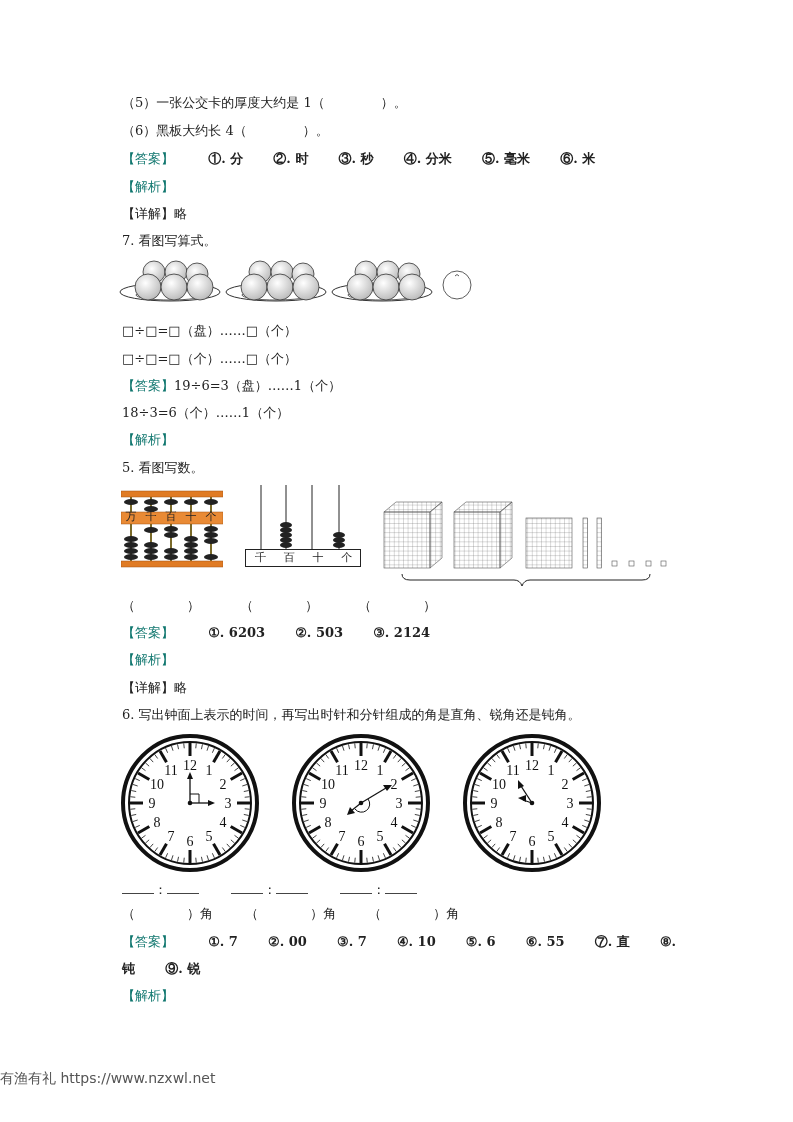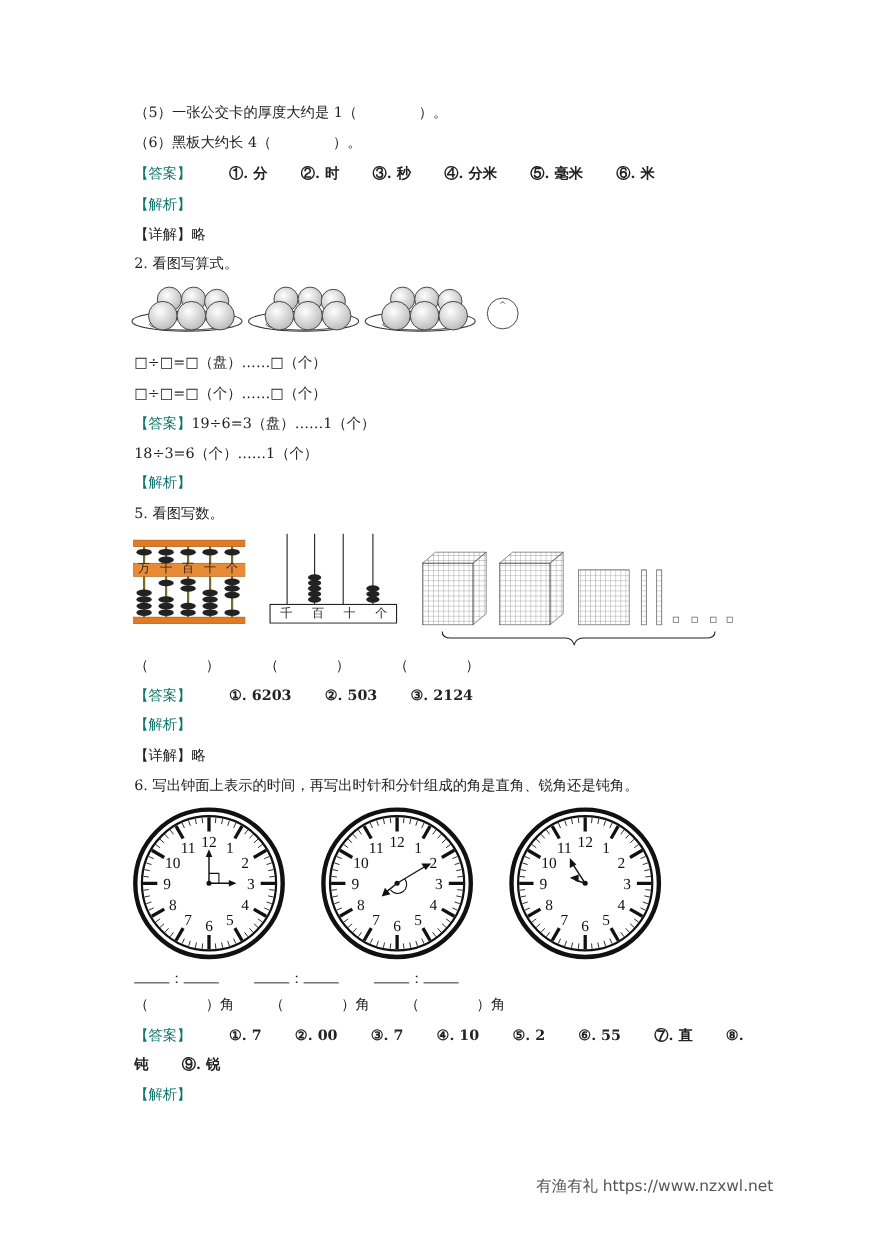--- a/index.html
+++ b/index.html
@@ -3,21 +3,21 @@
 <meta charset="utf-8">
 <style>
   html, body { margin:0; padding:0; background:#ffffff; }
   body { width:793px; height:1122px; position:relative; overflow:hidden;
          font-family:"DejaVu Serif", "Liberation Serif", serif; color:#222; }
   .line { position:absolute; left:122px; font-size:13px; line-height:18px; white-space:nowrap; }
   .tag { color:#0f766e; }
   .gap { display:inline-block; }
   .ans-item { display:inline-block; margin-right:26px;font-weight:bold; }
   .fig { position:absolute; }
-  .footer { position:absolute; left:0; width:703px; top:1070px; text-align:right;
+  .footer { position:absolute; left:0; width:703px; top:1070px; text-align:left;
             font-family:"DejaVu Sans", "Liberation Sans", sans-serif; font-size:14px; color:#555; }
   .blank { display:inline-block; border-bottom:1px solid #444; width:32px; height:12px; vertical-align:baseline; }
 </style>
 </head>
 <body>
 
 <div class="line" style="top:94px">
   <span>（5）一张公交卡的厚度大约是 1（</span><span class="gap" style="width:56px"></span><span>）。</span>
 </div>
 <div class="line" style="top:122px">
@@ -30,21 +30,21 @@
   <span class="ans-item">③. 秒</span>
   <span class="ans-item">④. 分米</span>
   <span class="ans-item">⑤. 毫米</span>
   <span class="ans-item">⑥. 米</span>
 </div>
 <div class="line tag" style="top:178px">【解析】</div>
 <div class="line" style="top:205px">
   <span>【详解】</span><span>略</span>
 </div>
 
-<div class="line" style="top:232px">2.  看图写算式。</div>
+<div class="line" style="top:232px">7.  看图写算式。</div>
 
 <div class="fig" style="left:118px; top:255px; width:360px; height:50px;">
   <svg width="360" height="50" viewBox="0 0 360 50">
     <defs>
       <radialGradient id="ap" cx="40%" cy="35%" r="65%">
         <stop offset="0%" stop-color="#ffffff"></stop>
         <stop offset="100%" stop-color="#bdbdbd"></stop>
       </radialGradient>
     </defs>
     <g id="plate1">
@@ -471,21 +471,21 @@
   <span>（</span><span class="gap" style="width:52px"></span><span>）角</span><span class="gap" style="width:28px"></span>
   <span>（</span><span class="gap" style="width:52px"></span><span>）角</span><span class="gap" style="width:28px"></span>
   <span>（</span><span class="gap" style="width:52px"></span><span>）角</span>
 </div>
 <div class="line" style="top:933px">
   <span class="tag">【答案】</span><span class="gap" style="width:30px"></span>
   <span class="ans-item">①. 7</span>
   <span class="ans-item">②. 00</span>
   <span class="ans-item">③. 7</span>
   <span class="ans-item">④. 10</span>
-  <span class="ans-item">⑤. 2</span>
+  <span class="ans-item">⑤. 6</span>
   <span class="ans-item">⑥. 55</span>
   <span class="ans-item">⑦. 直</span>
   <span class="ans-item" style="margin-right:0">⑧.</span>
 </div>
 <div class="line" style="top:960px">
   <span class="ans-item">钝</span>
   <span class="ans-item">⑨. 锐</span>
 </div>
 <div class="line tag" style="top:987px">【解析】</div>
 

